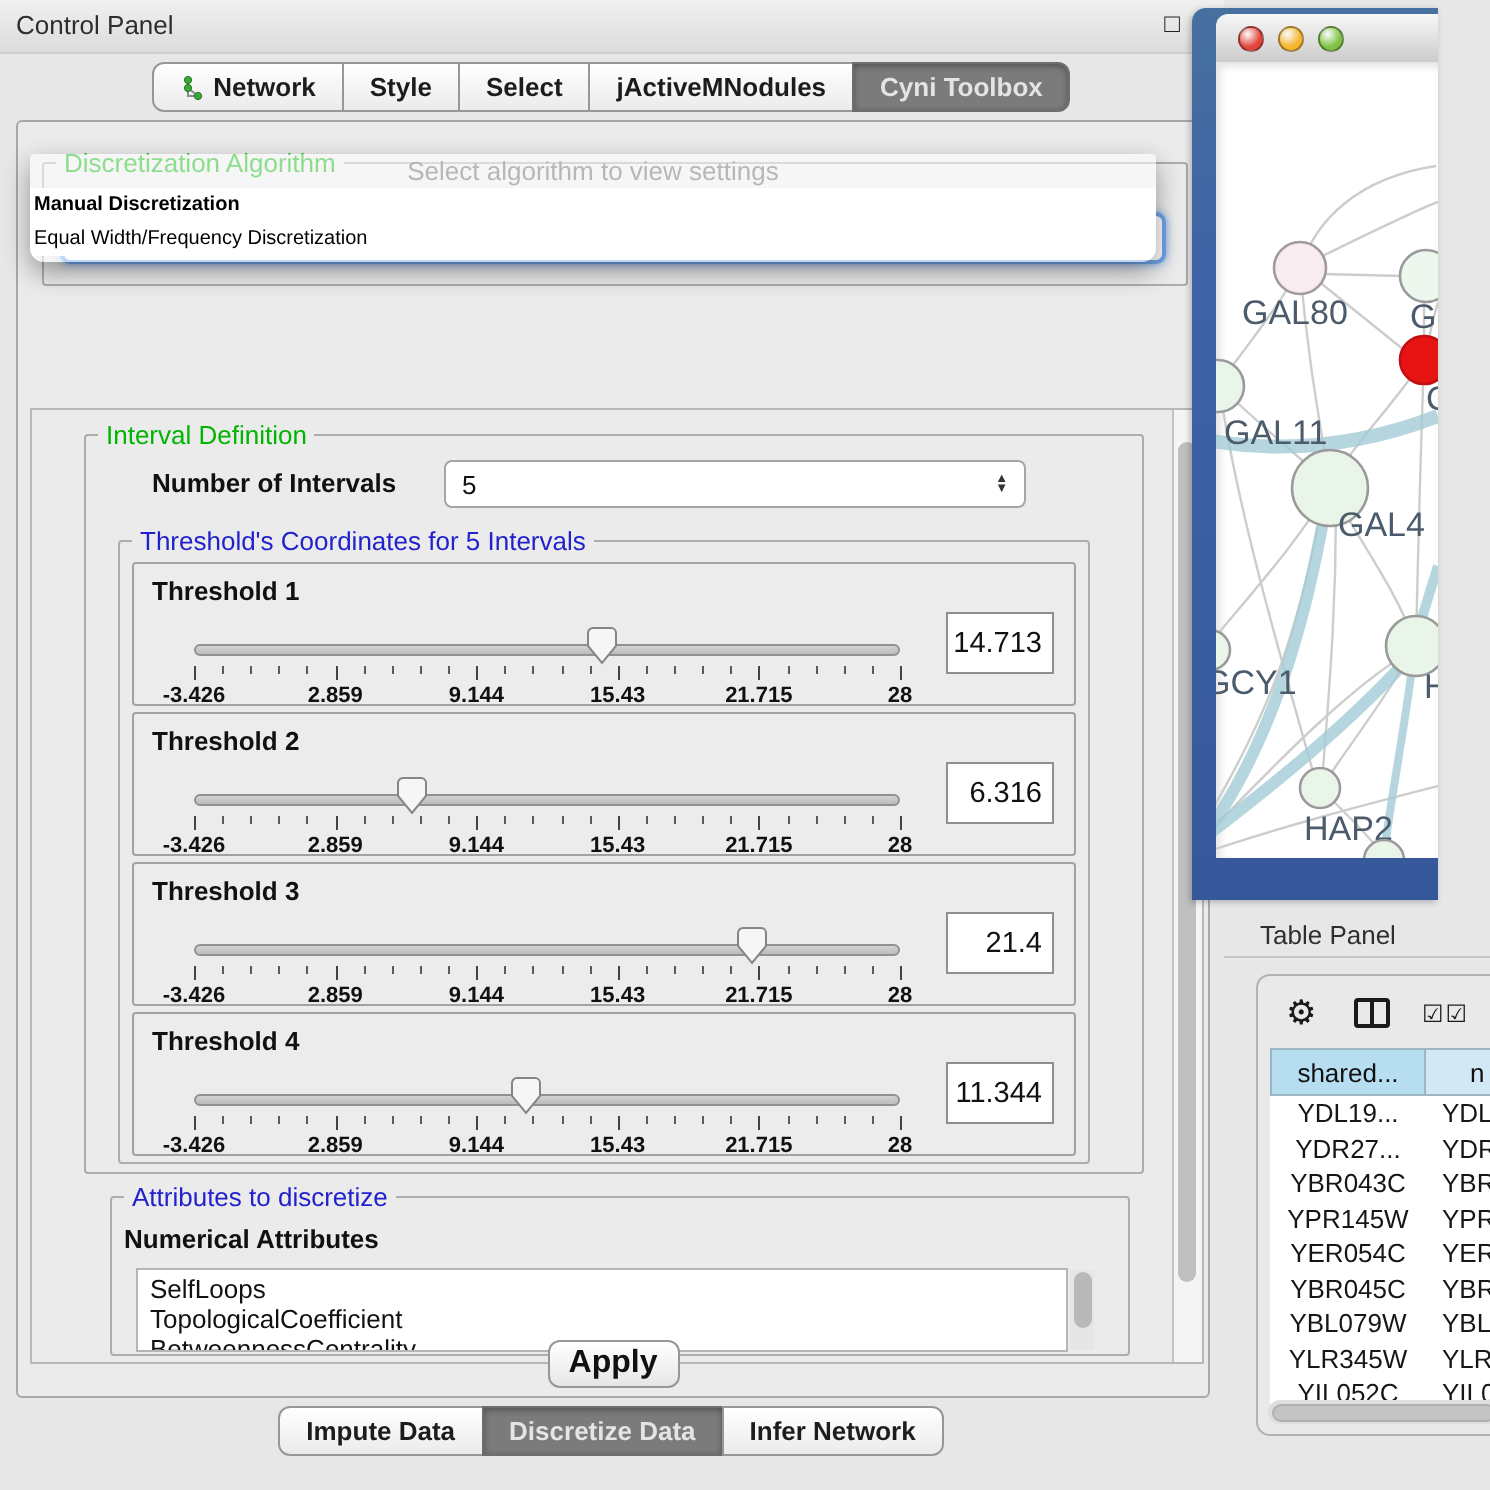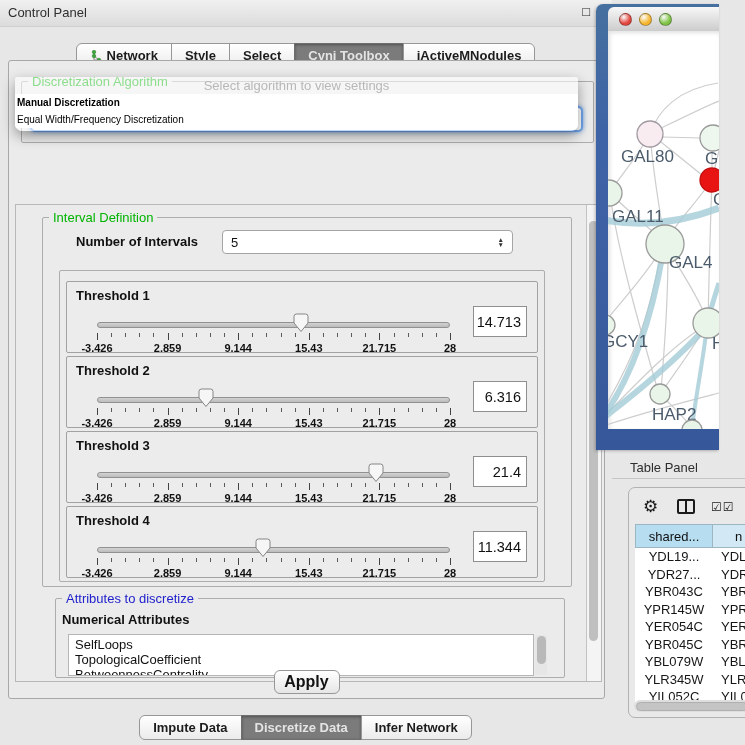--- a/index.html
+++ b/index.html
@@ -6,21 +6,21 @@
     background:#e7e7e7;font-family:"Liberation Sans",sans-serif;
     -webkit-font-smoothing:antialiased;}
   
   #control-window{position:absolute;left:0;top:0;width:612px;height:745px;background:#e7e7e7;}
   #cw-titlebar{position:absolute;left:0;top:0;width:100%;height:26px;
     background:linear-gradient(#f0f0f0,#dcdcdc);border-bottom:1px solid #cfcfcf;}
   #cw-title{position:absolute;left:8px;top:5px;font-size:13px;color:#2e2e2e;}
   #cw-float{position:absolute;right:22px;top:4px;font-size:13px;color:#222;cursor:default;}
   #cw-close{position:absolute;right:4px;top:4px;font-size:13px;font-weight:700;color:#222;cursor:default;}
   
-  .tabstrip{position:absolute;left:0;right:0;display:flex;justify-content:center;margin-top:12px;}
+  .tabstrip{position:absolute;left:0;right:0;display:flex;justify-content:center;}
   #top-tabs{top:31px;}
   #bottom-tabs{top:703px;}
   .tab{height:23px;line-height:23px;padding:0 13px;background:linear-gradient(#ffffff,#ebebeb);
     border:1px solid #979797;margin-left:-1px;font-size:13px;font-weight:600;color:#1c1c1c;
     display:flex;align-items:center;gap:5px;white-space:nowrap;}
   .tab:first-child{border-radius:6px 0 0 6px;}
   .tab:last-child{border-radius:0 6px 6px 0;}
   .tab.active{background:#7b7b7b;color:#e4e4e4;border-color:#6e6e6e;
     box-shadow:inset 0 1px 3px rgba(0,0,0,.35);}
   
@@ -140,25 +140,25 @@
           <circle cx="9" cy="10" r="1.8" fill="#3aa83a" stroke="#1f7a1f" stroke-width="0.5"></circle>
         </svg>
         <span>Network</span>
       </div>
       <div class="tab">
         <span>Style</span>
       </div>
       <div class="tab">
         <span>Select</span>
       </div>
+      <div class="tab">
+        <span>jActiveMNodules</span>
+      </div>
       <div class="tab active">
         <span>Cyni Toolbox</span>
-      </div>
-      <div class="tab">
-        <span>jActiveMNodules</span>
       </div>
     </div>
 
   <div id="content-panel">
 
     <div class="group" id="algorithm-group">
       <span class="group-title t-green">Discretization Algorithm</span>
       <div class="combo" id="algorithm-combo">
         <span class="spin">
           <span>▲</span>
@@ -179,20 +179,21 @@
         <span class="group-title t-green">Interval Definition</span>
         <span id="noi-label">Number of Intervals</span>
         <div class="combo" id="noi-combo">
           <span>5</span>
           <span class="spin">
             <span>▲</span>
             <span>▼</span>
           </span>
         </div>
         <div class="group" id="thresholds-group">
+          <span class="group-title t-blue">Threshold's Coordinates for 5 Intervals</span>
           <div id="thresholds">
               <div class="th-panel">
                 <div class="th-label">Threshold 1</div>
                 <div class="th-slider">
                   <div class="th-track"></div>
                   <div class="th-handle" style="left: 57.7197%;"><svg width="16" height="20">
                       <path d="M3.5,1 h9 a2.5,2.5 0 0 1 2.5,2.5 v6.5 l-7,8.5 -7,-8.5 v-6.5 a2.5,2.5 0 0 1 2.5,-2.5 z" fill="#f6f6f6" stroke="#858585" stroke-width="1"></path>
                     </svg></div>
                   <div class="th-ticks">
                     <span class="tick major" style="left: 0%;"></span>

